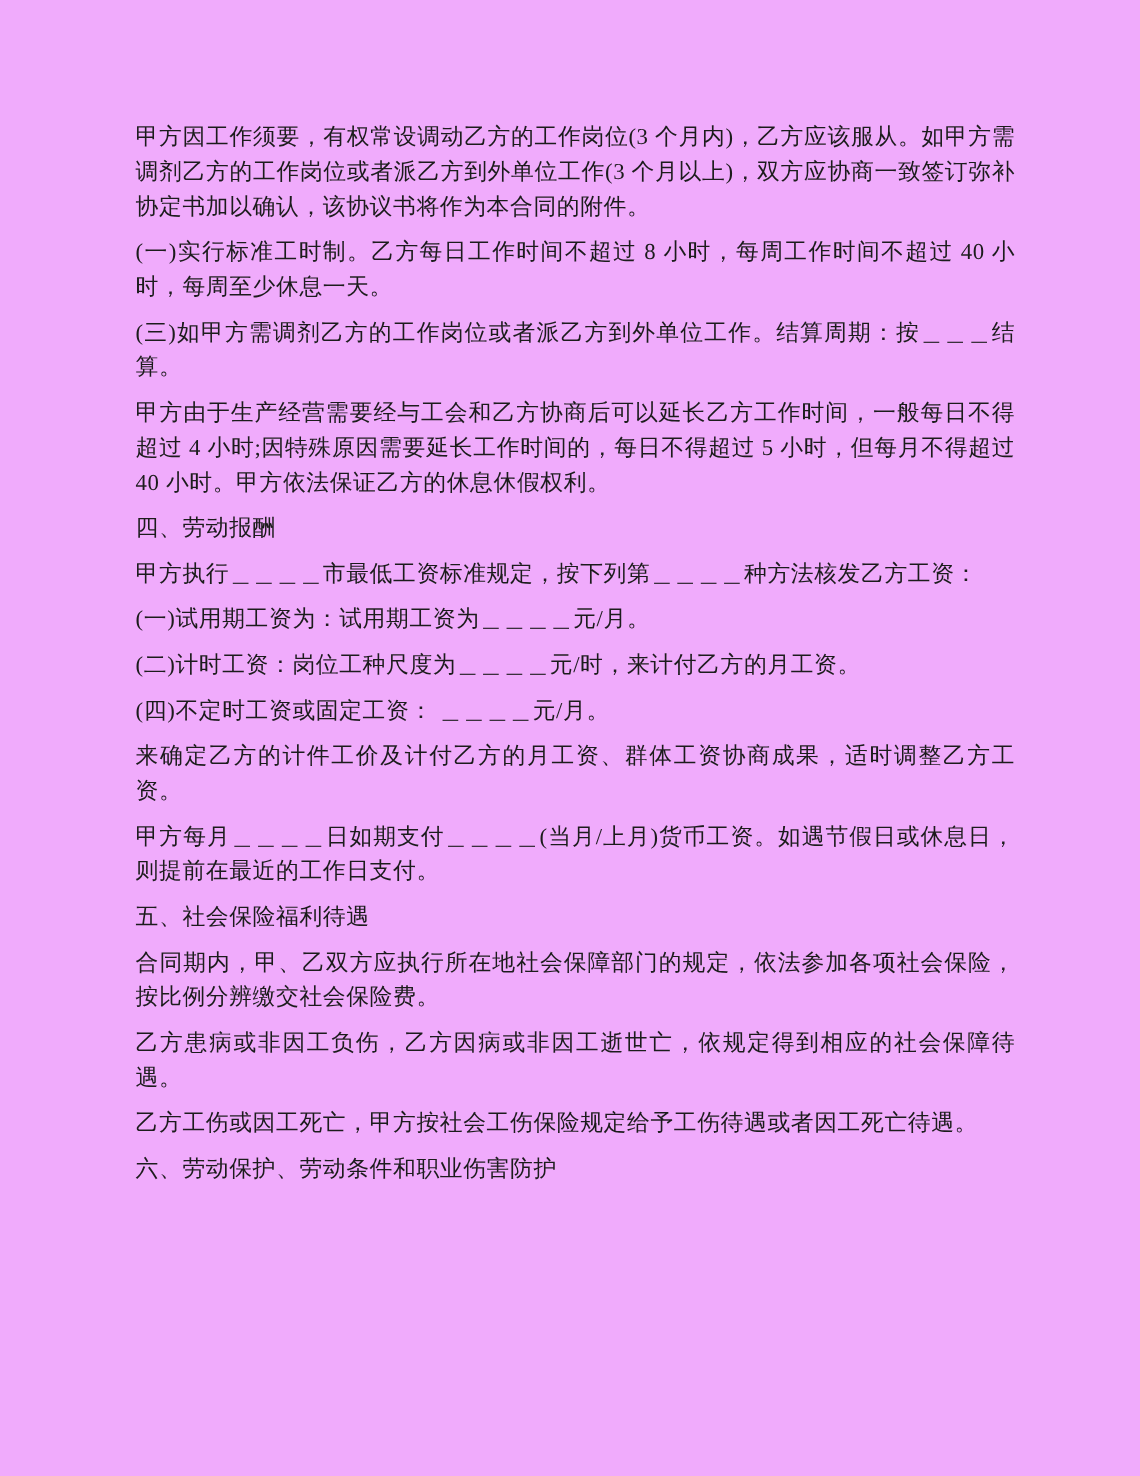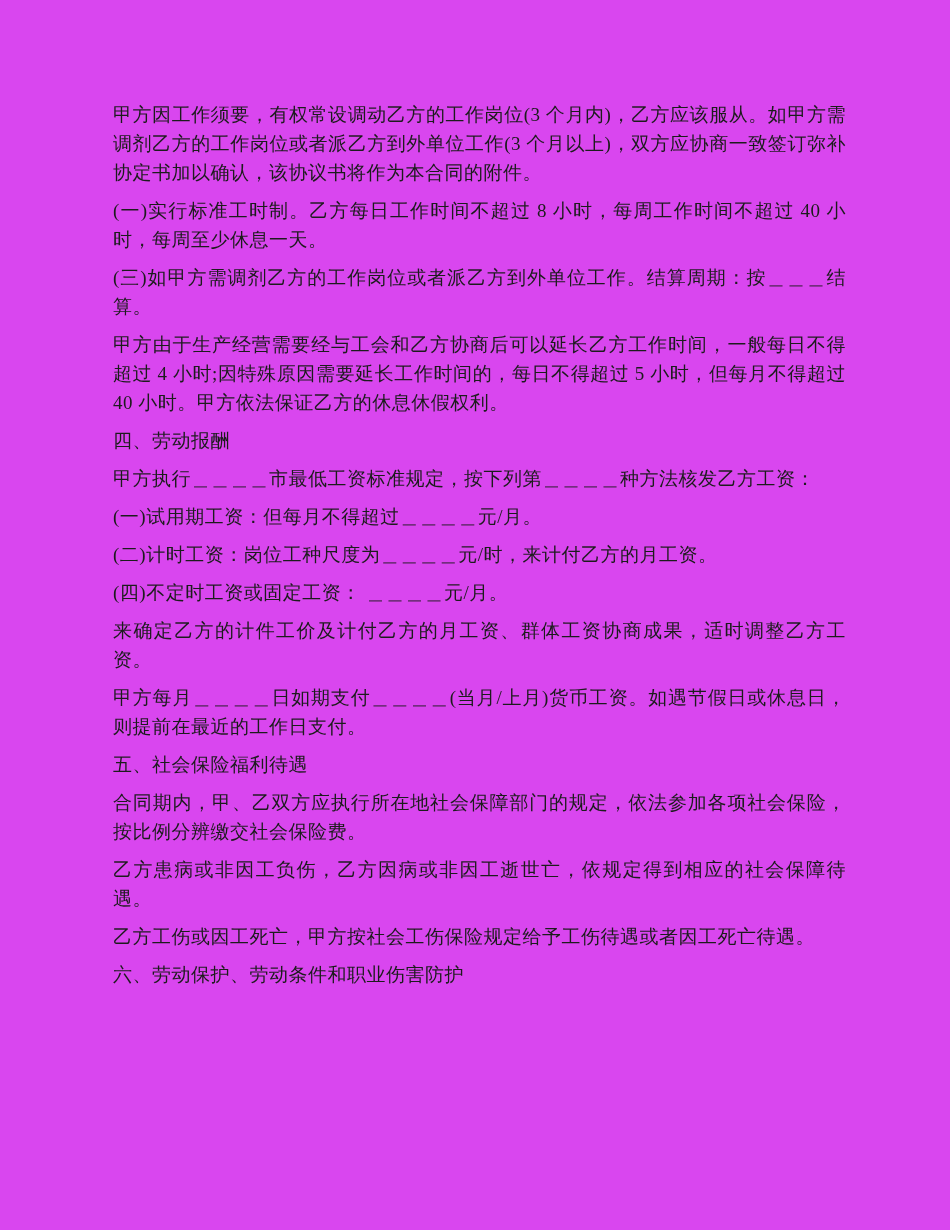--- a/index.html
+++ b/index.html
@@ -11,21 +11,21 @@
     height: 1230px;
     background: #ffffff;
     overflow: hidden;
     font-family: "Liberation Serif", "DejaVu Serif", serif;
   }
   .page {
     box-sizing: border-box;
     width: 950px;
     height: 1230px;
     padding: 100px 104px 40px 113px;
-    background: #d946ef;
+    background: #f0abfc;
   }
   .doc-block {
     font-size: 19px;
     line-height: 29px;
     color: #1c1c1c;
     margin: 0 0 9px 0;
     text-align: justify;
     letter-spacing: 0.5px;
     word-break: break-all;
   }
@@ -37,21 +37,21 @@
 <body>
 
 <div class="page">
   <div id="doc">
       <p class="doc-block">甲方因工作须要，有权常设调动乙方的工作岗位(3 个月内)，乙方应该服从。如甲方需调剂乙方的工作岗位或者派乙方到外单位工作(3 个月以上)，双方应协商一致签订弥补协定书加以确认，该协议书将作为本合同的附件。</p>
       <p class="doc-block">(一)实行标准工时制。乙方每日工作时间不超过 8 小时，每周工作时间不超过 40 小时，每周至少休息一天。</p>
       <p class="doc-block">(三)如甲方需调剂乙方的工作岗位或者派乙方到外单位工作。结算周期：按＿＿＿结算。</p>
       <p class="doc-block">甲方由于生产经营需要经与工会和乙方协商后可以延长乙方工作时间，一般每日不得超过 4 小时;因特殊原因需要延长工作时间的，每日不得超过 5 小时，但每月不得超过 40 小时。甲方依法保证乙方的休息休假权利。</p>
       <p class="doc-block heading">四、劳动报酬</p>
       <p class="doc-block">甲方执行＿＿＿＿市最低工资标准规定，按下列第＿＿＿＿种方法核发乙方工资：</p>
-      <p class="doc-block">(一)试用期工资：但每月不得超过＿＿＿＿元/月。</p>
+      <p class="doc-block">(一)试用期工资为：试用期工资为＿＿＿＿元/月。</p>
       <p class="doc-block">(二)计时工资：岗位工种尺度为＿＿＿＿元/时，来计付乙方的月工资。</p>
       <p class="doc-block">(四)不定时工资或固定工资： ＿＿＿＿元/月。</p>
       <p class="doc-block">来确定乙方的计件工价及计付乙方的月工资、群体工资协商成果，适时调整乙方工资。</p>
       <p class="doc-block">甲方每月＿＿＿＿日如期支付＿＿＿＿(当月/上月)货币工资。如遇节假日或休息日，则提前在最近的工作日支付。</p>
       <p class="doc-block heading">五、社会保险福利待遇</p>
       <p class="doc-block">合同期内，甲、乙双方应执行所在地社会保障部门的规定，依法参加各项社会保险，按比例分辨缴交社会保险费。</p>
       <p class="doc-block">乙方患病或非因工负伤，乙方因病或非因工逝世亡，依规定得到相应的社会保障待遇。</p>
       <p class="doc-block">乙方工伤或因工死亡，甲方按社会工伤保险规定给予工伤待遇或者因工死亡待遇。</p>
       <p class="doc-block heading">六、劳动保护、劳动条件和职业伤害防护</p>
     </div>

